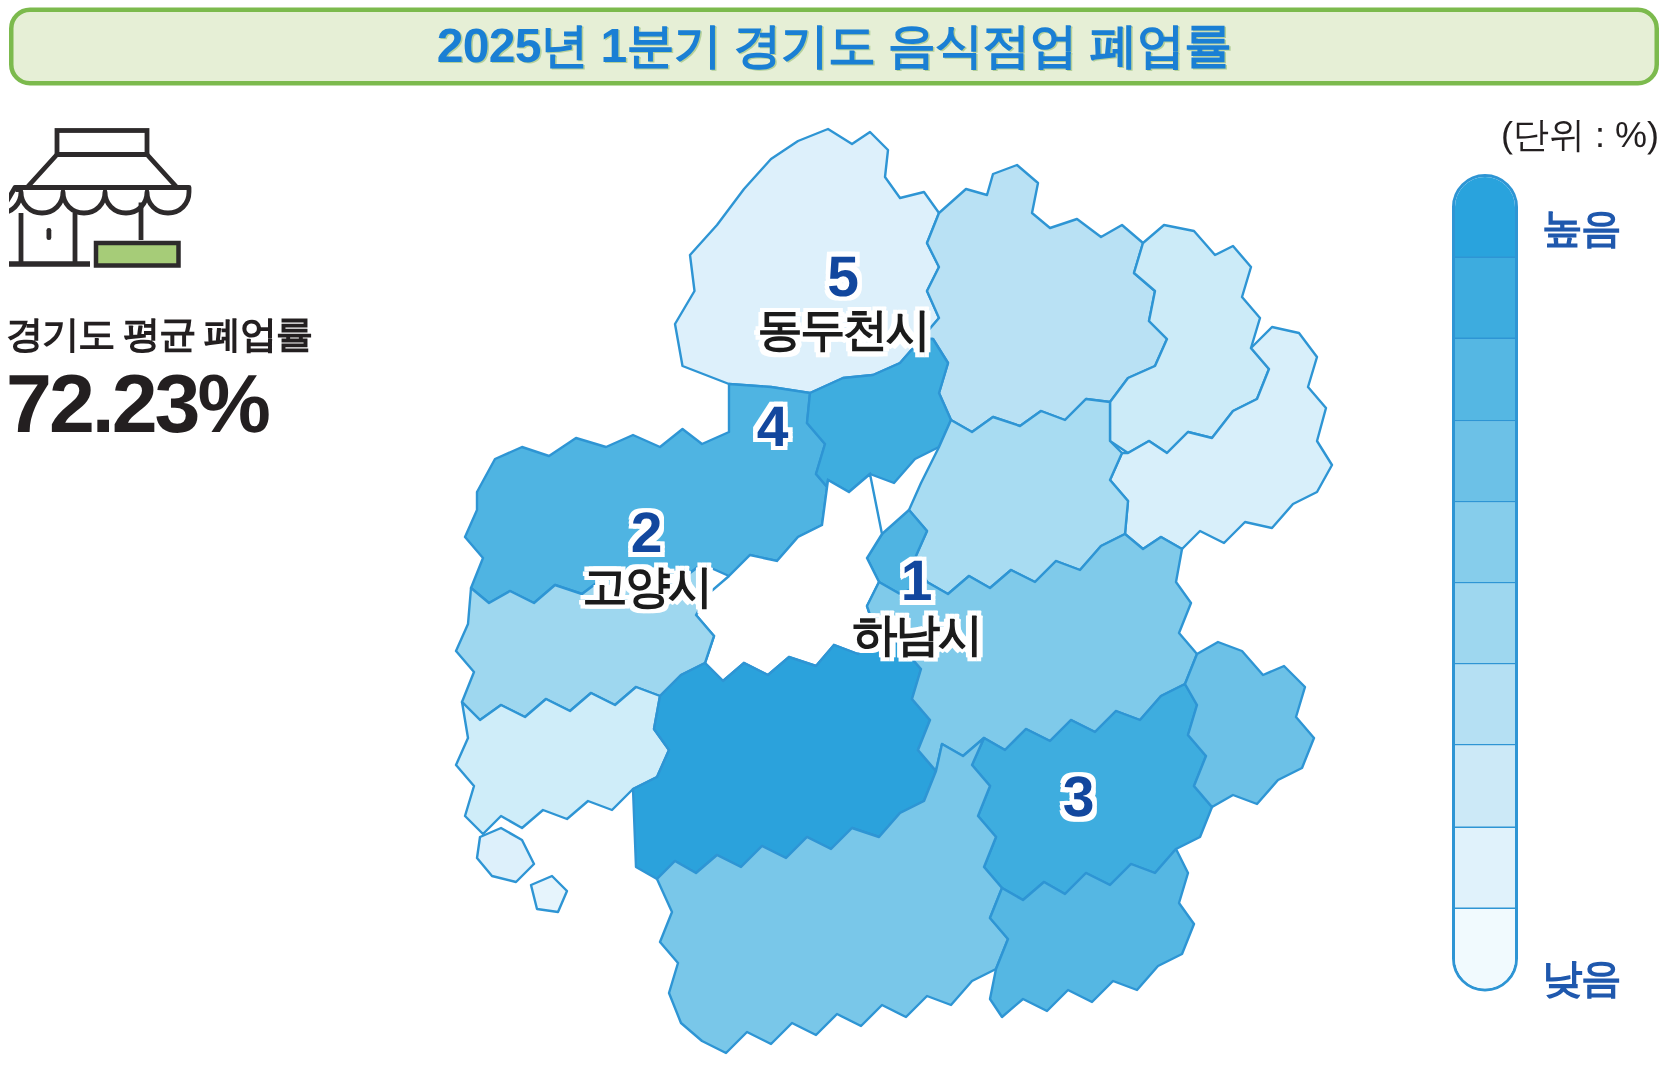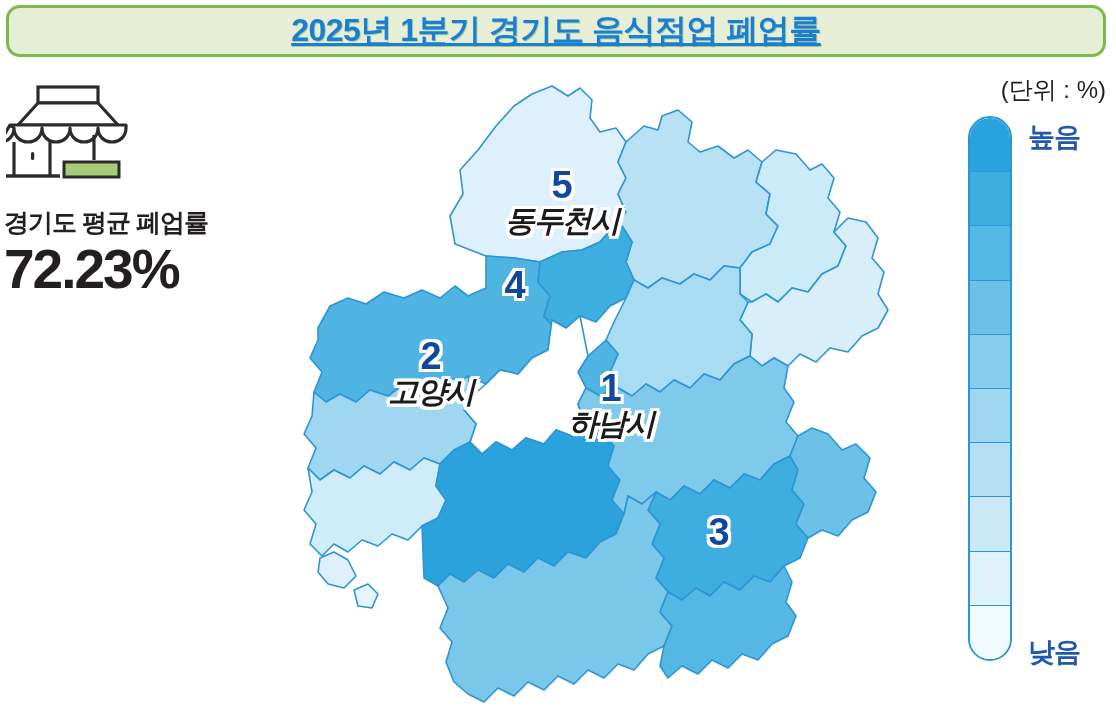--- a/index.html
+++ b/index.html
@@ -32,21 +32,20 @@
     align-items: center;
     justify-content: center;
   }
   .title-text {
     font-size: 32px;
     font-weight: bold;
     letter-spacing: -0.5px;
     color: #1a7fd4;
     text-shadow: 1px 1px 0 rgba(120,170,80,0.45);
     white-space: nowrap;
-    text-decoration: underline;
   }
 
   
   .stats {
     position: absolute;
     left: 4px;
     top: 80px;
     width: 290px;
   }
   .shop-icon {
@@ -103,21 +102,20 @@
     font-weight: bold;
     letter-spacing: -1.5px;
     color: #1b1b1b;
     line-height: 1.05;
     margin-top: 1px;
     white-space: nowrap;
     text-shadow:
       -3px -3px 0 #fff, 3px -3px 0 #fff, -3px 3px 0 #fff, 3px 3px 0 #fff,
       0 -3px 0 #fff, 0 3px 0 #fff, -3px 0 0 #fff, 3px 0 0 #fff,
       -4px 0 0 #fff, 4px 0 0 #fff;
-    font-style: italic;
   }
 
   
   .legend {
     position: absolute;
     right: 8px;
     top: 74px;
     width: 150px;
     height: 600px;
   }
@@ -147,21 +145,21 @@
   .legend-seg:last-child { border-bottom: none; }
   .legend-high, .legend-low {
     position: absolute;
     left: 70px;
     font-size: 27px;
     font-weight: bold;
     letter-spacing: -1px;
     color: #1f58ad;
     white-space: nowrap;
   }
-  .legend-high { top: 45px; }
+  .legend-high { top: 60px; }
   .legend-low { top: 560px; }
 </style>
 </head>
 <body>
 
 <div class="title-banner">
   <div class="title-text">2025년 1분기 경기도 음식점업 폐업률</div>
 </div>
 
 <div class="stats">

